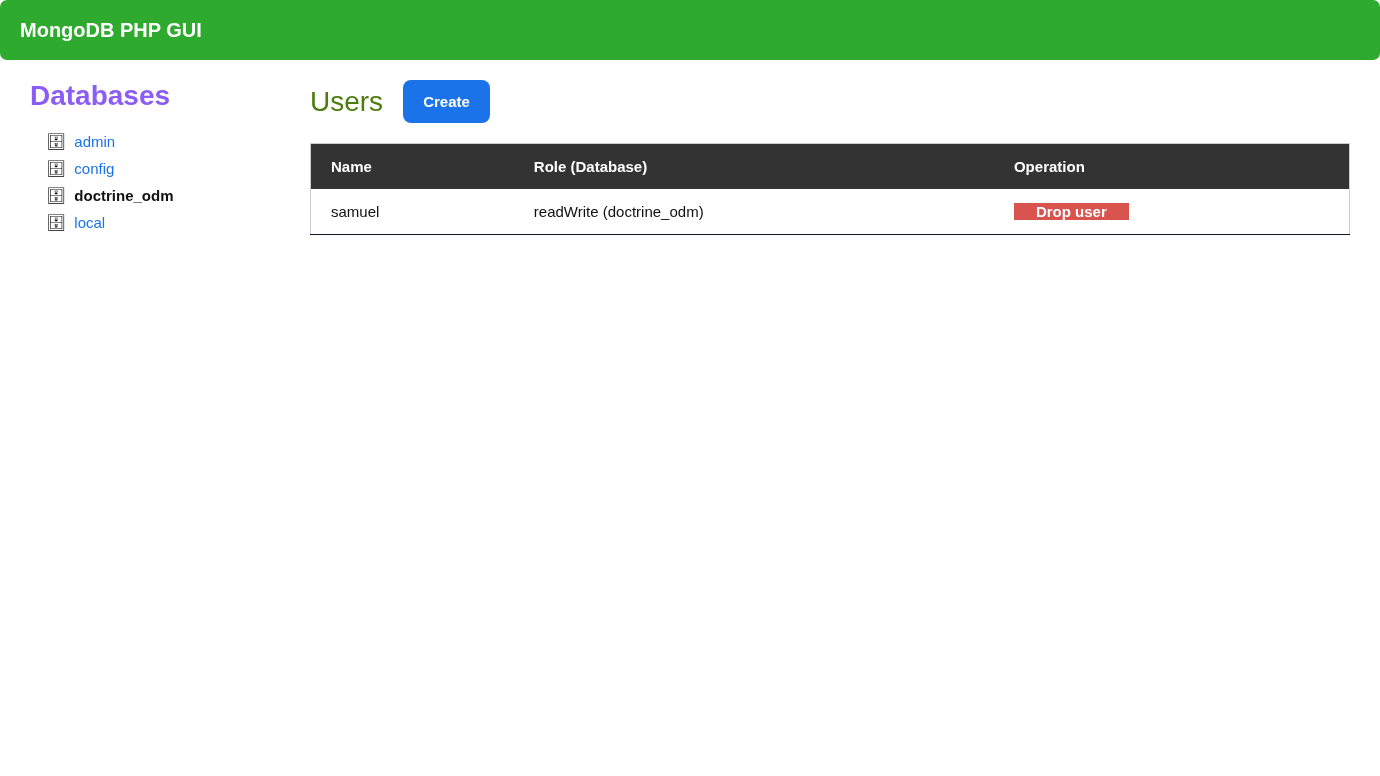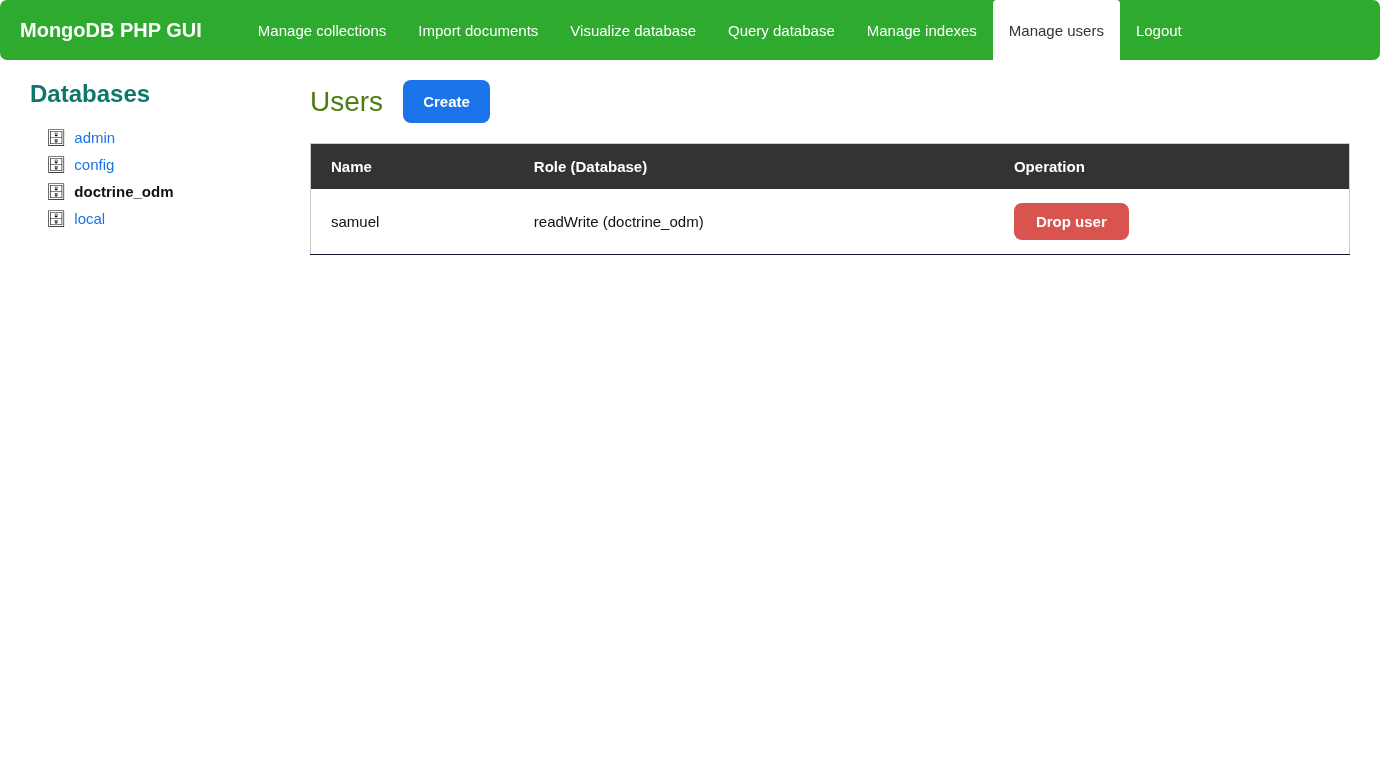--- a/index.html
+++ b/index.html
@@ -54,23 +54,23 @@
     .content {
       display: flex;
       padding: 20px 30px;
     }
     
     .sidebar {
       width: 280px;
       flex-shrink: 0;
     }
     .sidebar-title {
-      font-size: 24px;
-      font-weight: bold;
-      color: #0f766e;
+      font-size: 28px;
+      font-weight: bold;
+      color: #8b5cf6;
       margin-bottom: 16px;
     }
     .db-item {
       display: flex;
       align-items: center;
       gap: 8px;
       padding: 4px 0 4px 16px;
       cursor: pointer;
       font-size: 15px;
     }
@@ -132,41 +132,32 @@
     tbody td {
       padding: 14px 20px;
       font-size: 15px;
       color: #111;
       vertical-align: middle;
     }
     .drop-user-btn {
       background: #d9534f;
       color: #fff;
       border: none;
-      border-radius: 8px;
-      padding: 10px 22px;
+      border-radius: 0;
+      padding: 0 22px;
       font-size: 15px;
       cursor: pointer;
       font-weight: bold;
     }
   </style>
 </head>
 <body>
 
 <nav>
   <span class="nav-brand">MongoDB PHP GUI</span>
-  <div class="nav-links">
-    <a class="nav-link">Manage collections</a>
-    <a class="nav-link">Import documents</a>
-    <a class="nav-link">Visualize database</a>
-    <a class="nav-link">Query database</a>
-    <a class="nav-link">Manage indexes</a>
-    <a class="nav-link active">Manage users</a>
-    <a class="nav-link">Logout</a>
-  </div>
 </nav>
 
 <div class="content">
 
   <div class="sidebar">
     <h1 class="sidebar-title">Databases</h1>
     <div class="db-item">
       <span class="db-icon">🗄</span>
       <a class="db-link">admin</a>
     </div>

